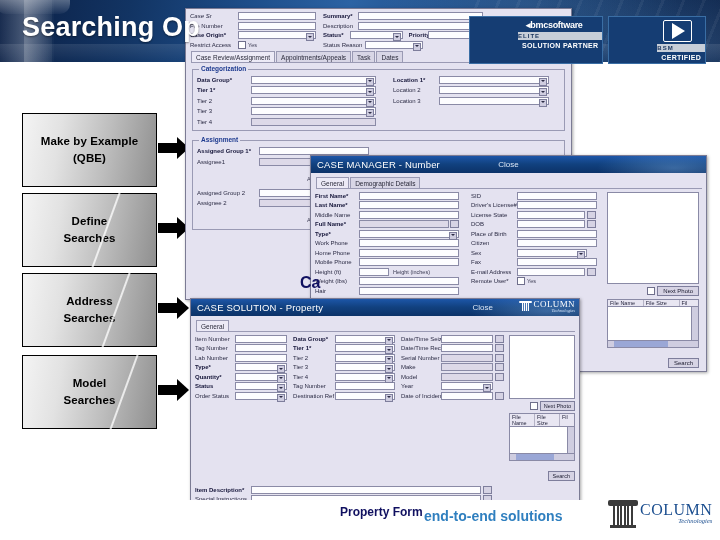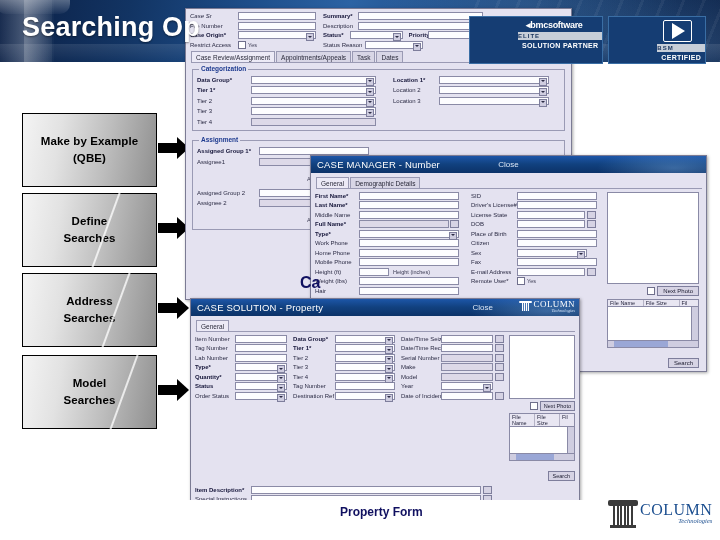--- a/index.html
+++ b/index.html
@@ -645,20 +645,21 @@
           <div class="inp" style="width:230px;"></div>
           <div class="btn-sm" style="margin-left:2px;"></div>
         </div>
       </div>
 
     </div>
   </div>
 
   <div class="foot"></div>
   <div class="foot-prop">Property Form</div>
+  <div class="foot-e2e">end-to-end solutions</div>
   <div class="foot-logo">
     <div class="pil">
         <div class="cap2"></div>
         <div class="body2"></div>
         <div class="base2"></div>
       </div>
     <div class="ft">
       <span class="f1">COLUMN</span>
       <span class="f2">Technologies</span>
     </div>

